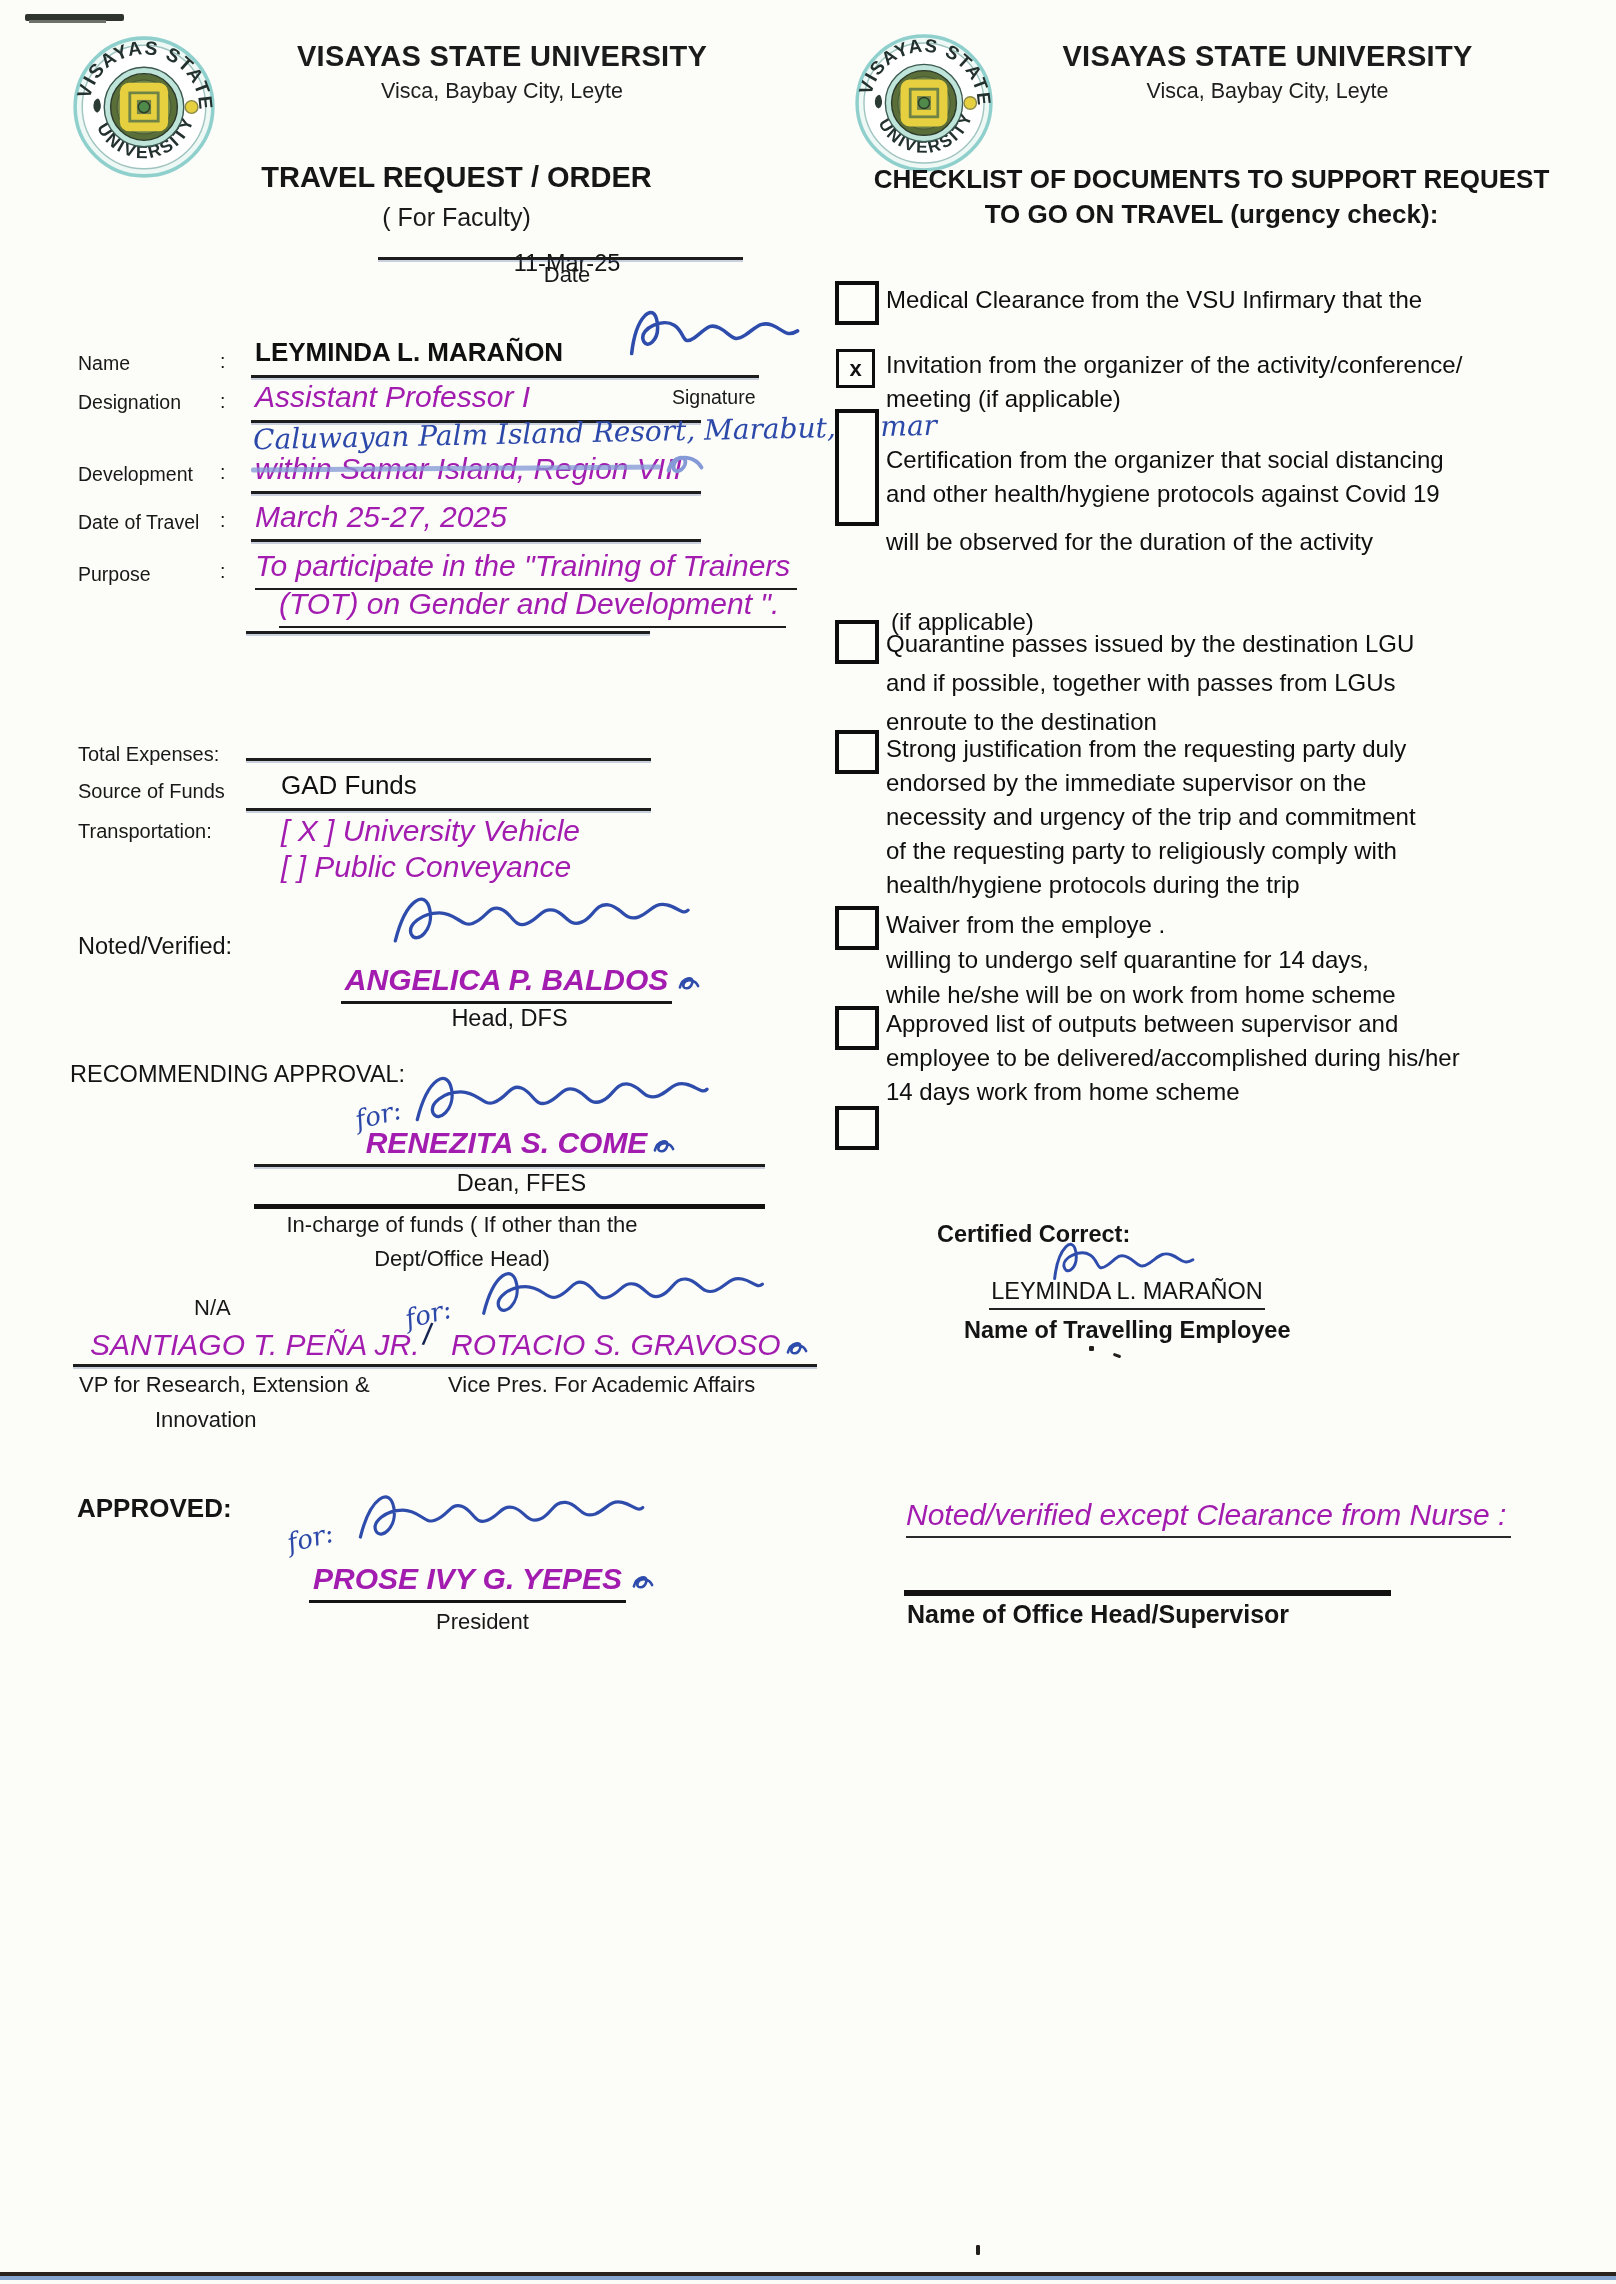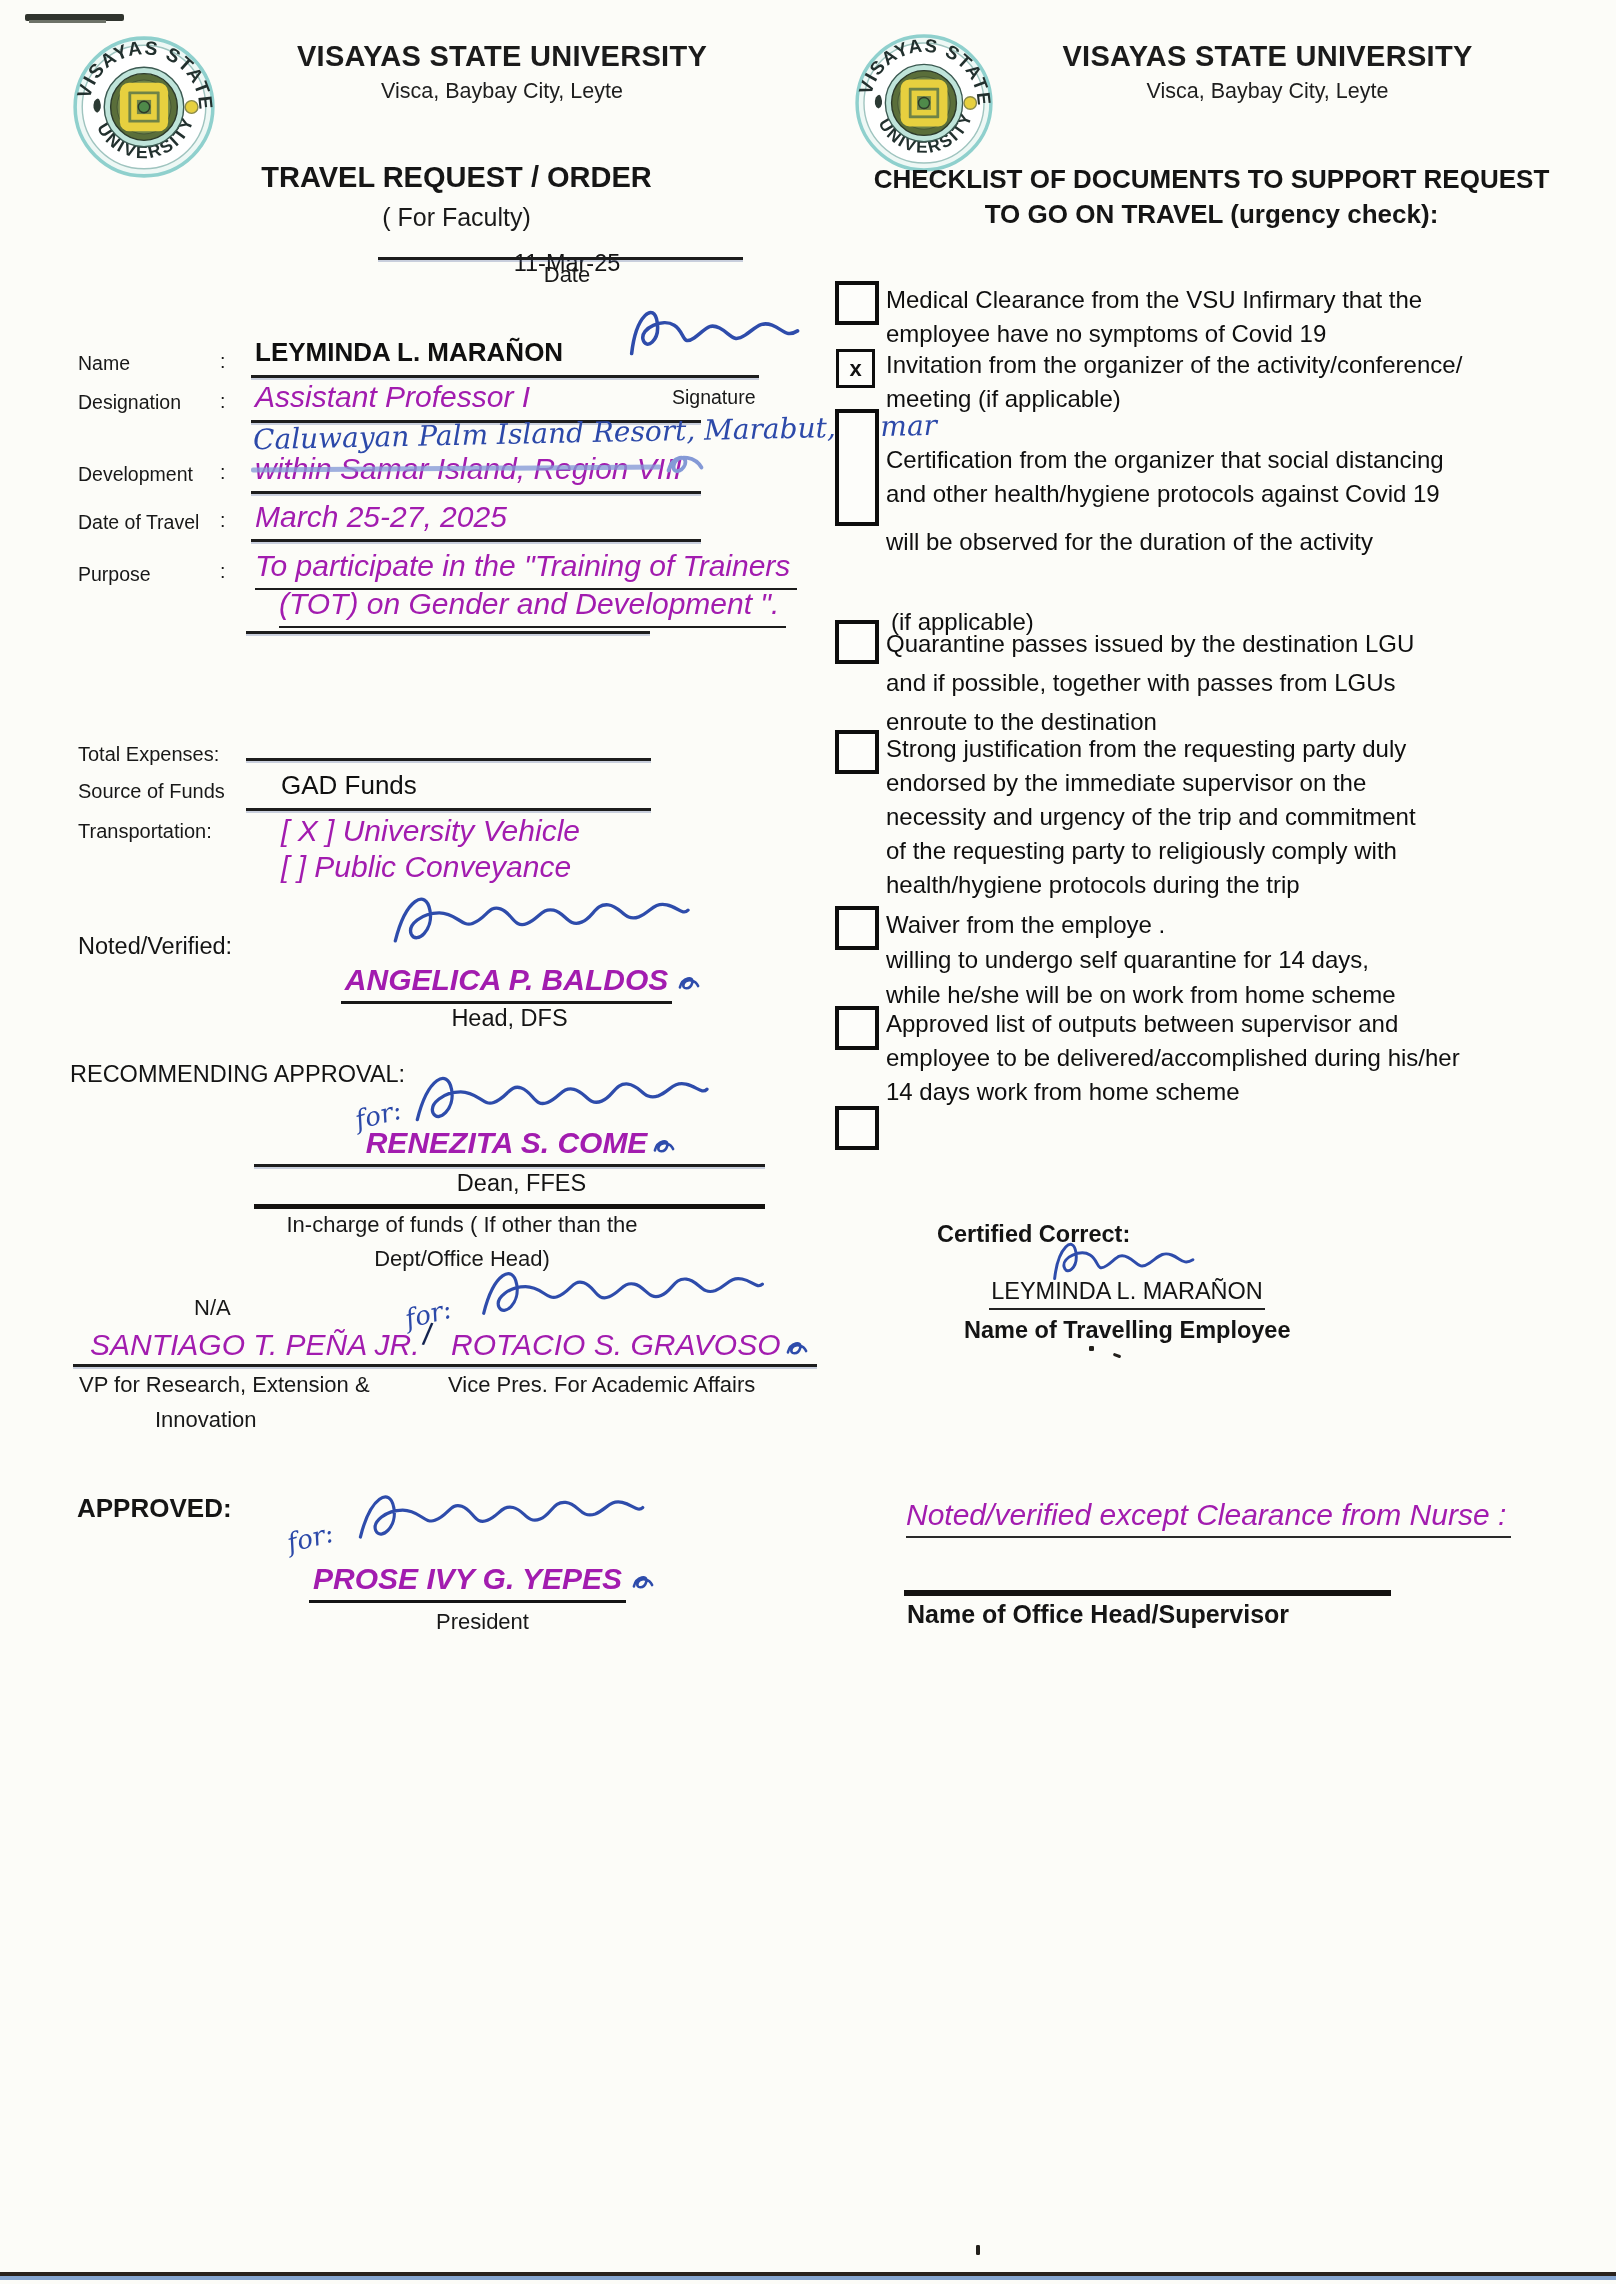--- a/index.html
+++ b/index.html
@@ -202,21 +202,20 @@
   </div>
 
   <div class="abs ctr f-h1" style="left:1010px;top:40px;width:515px;">VISAYAS STATE UNIVERSITY</div>
   <div class="abs ctr f-addr" style="left:1010px;top:79px;width:515px;">Visca, Baybay City, Leyte</div>
   <div class="abs ctr" style="left:827px;top:164px;width:769px;font-size:26px;font-weight:bold;">CHECKLIST OF DOCUMENTS TO SUPPORT REQUEST</div>
   <div class="abs ctr" style="left:827px;top:199px;width:769px;font-size:26px;font-weight:bold;">TO GO ON TRAVEL (urgency check):</div>
 
   <div class="chkbox" style="left:835px;top:281px;width:36px;height:36px;"></div>
   <div class="abs chklines f-chk" style="left:886px;top:283px;">
     <div>Medical Clearance from the VSU Infirmary that the</div>
-      <div>employee have no symptoms of Covid 19</div>
   </div>
 
   <div class="chkbox" style="left:836px;top:349px;width:33px;height:33px;border-width:3.9px;">x</div>
   <div class="abs chklines f-chk" style="left:886px;top:348px;">
     <div>Invitation from the organizer of the activity/conference/</div>
       <div>meeting (if applicable)</div>
   </div>
 
   <div class="chkbox" style="left:835px;top:409px;width:36px;height:109px;"></div>
   <div class="abs chklines f-chk" style="left:886px;top:443px;">

